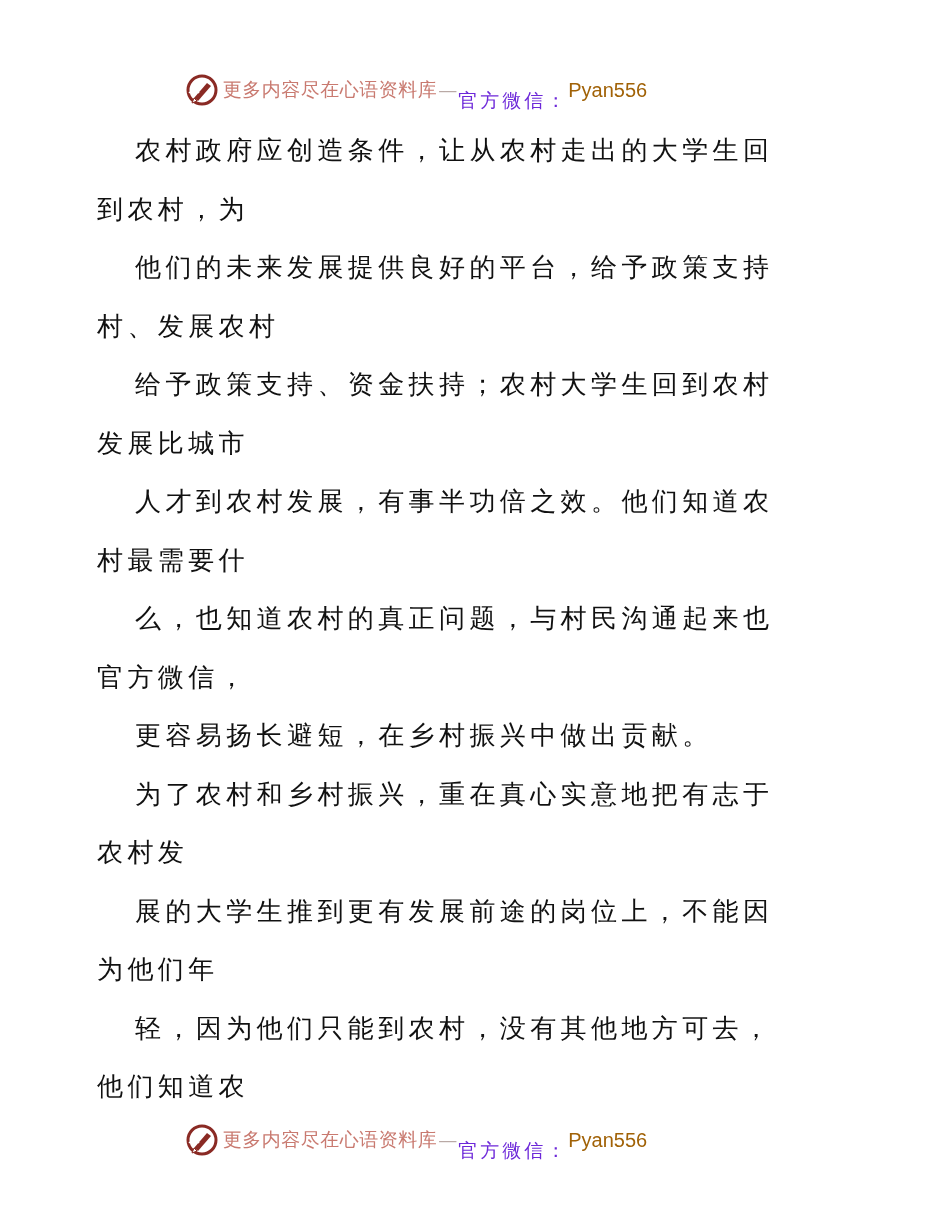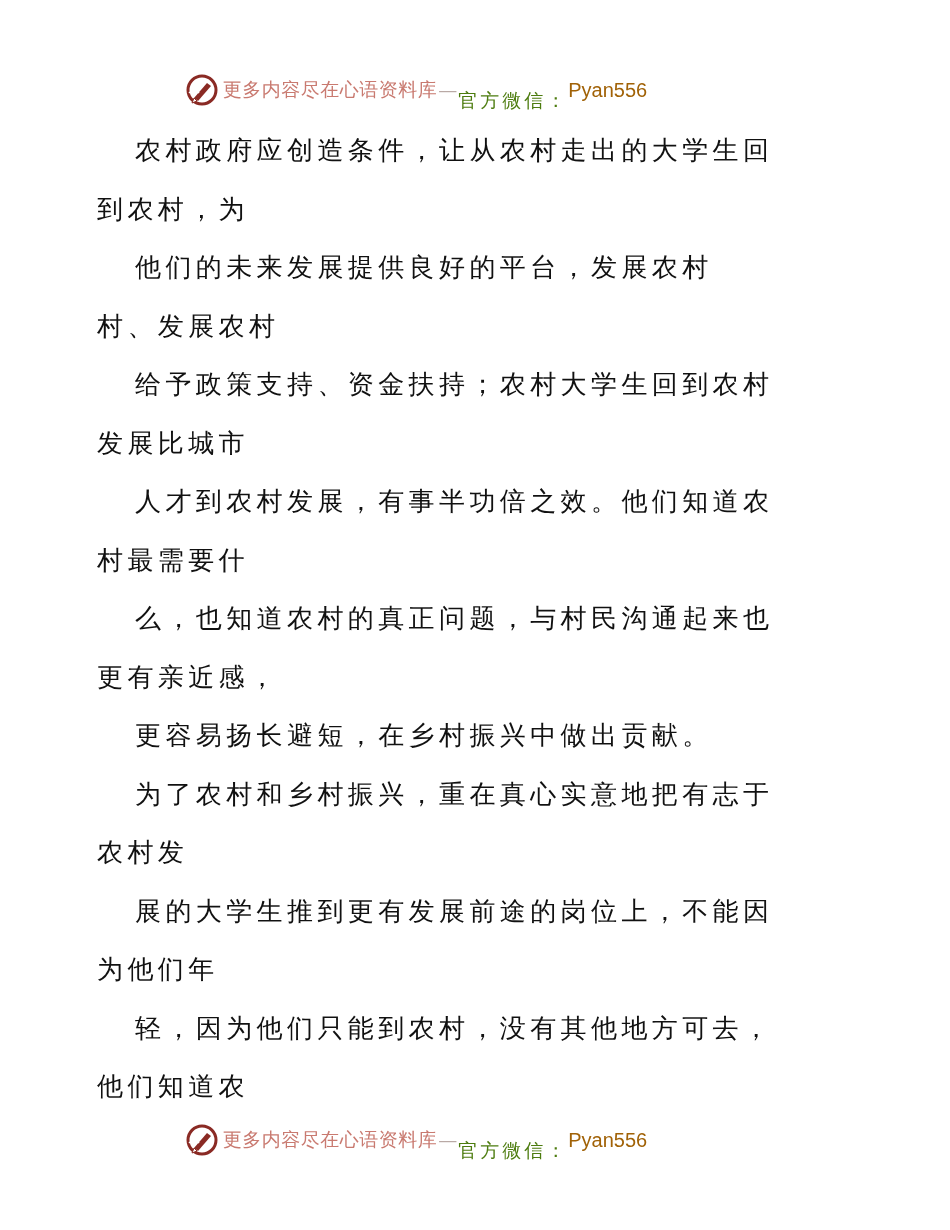--- a/index.html
+++ b/index.html
@@ -37,21 +37,21 @@
   .wm-red {
     color: #c97a70;
     font-family: "DejaVu Serif", "Liberation Serif", serif;
     letter-spacing: 0.5px;
   }
   .wm-dash {
     color: #b9a9a5;
     margin: 0 1px;
   }
   .wm-gray {
-    color: #4d7c0f;
+    color: #6d28d9;
     font-family: "DejaVu Serif", "Liberation Serif", serif;
     letter-spacing: 3px;
     margin-top: 22px;
   }
   .wm-id {
     color: #a16207;
     font-family: "Liberation Sans", sans-serif;
     font-size: 20px;
   }
   .content {
@@ -85,28 +85,28 @@
   </span>
   <span class="wm-red">更多内容尽在心语资料库</span>
   <span class="wm-dash">—</span>
   <span class="wm-gray">官方微信：</span>
   <span class="wm-id">Pyan556</span>
 </div>
 
 <div class="content">
   <div class="line indent">农村政府应创造条件，让从农村走出的大学生回</div>
   <div class="line">到农村，为</div>
-  <div class="line indent">他们的未来发展提供良好的平台，发展农村</div>
+  <div class="line indent">他们的未来发展提供良好的平台，给予政策支持</div>
   <div class="line">村、发展农村</div>
   <div class="line indent">给予政策支持、资金扶持；农村大学生回到农村</div>
   <div class="line">发展比城市</div>
   <div class="line indent">人才到农村发展，有事半功倍之效。他们知道农</div>
   <div class="line">村最需要什</div>
   <div class="line indent">么，也知道农村的真正问题，与村民沟通起来也</div>
-  <div class="line">更有亲近感，</div>
+  <div class="line">官方微信，</div>
   <div class="line indent">更容易扬长避短，在乡村振兴中做出贡献。</div>
   <div class="line indent">为了农村和乡村振兴，重在真心实意地把有志于</div>
   <div class="line">农村发</div>
   <div class="line indent">展的大学生推到更有发展前途的岗位上，不能因</div>
   <div class="line">为他们年</div>
   <div class="line indent">轻，因为他们只能到农村，没有其他地方可去，</div>
   <div class="line">他们知道农</div>
 </div>
 
 <div class="watermark bottom">

